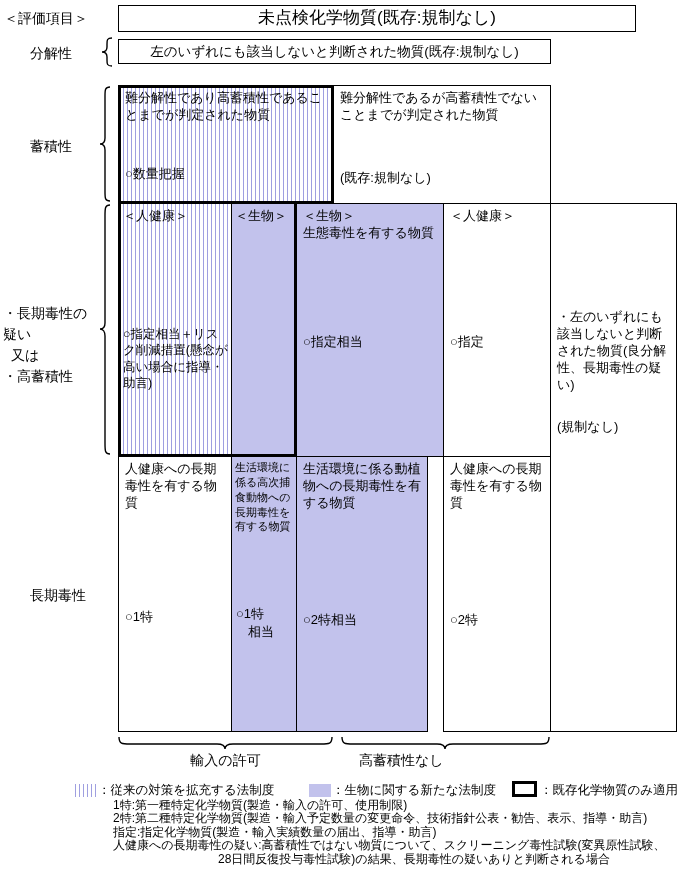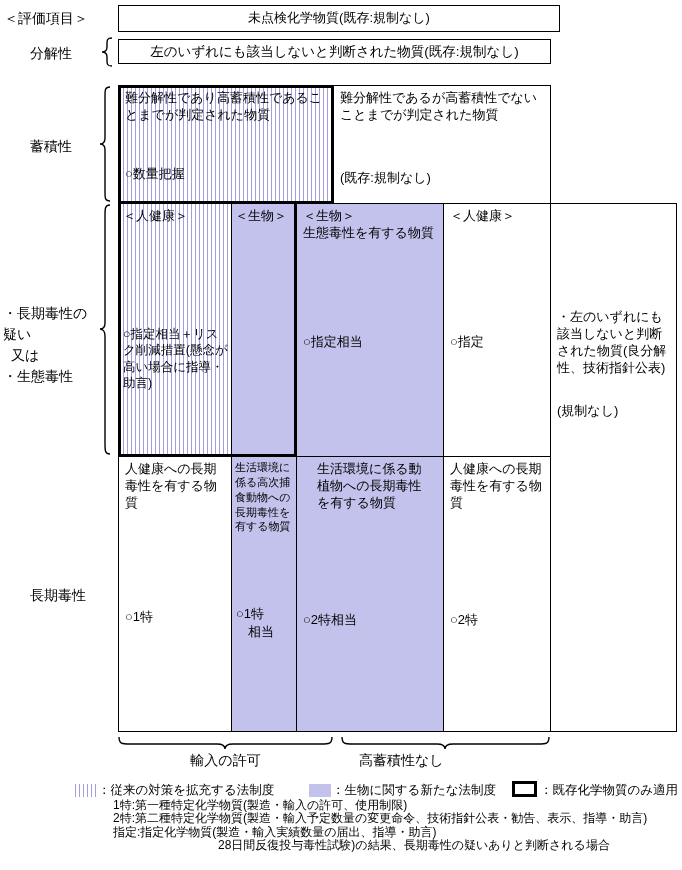--- a/index.html
+++ b/index.html
@@ -31,26 +31,26 @@
       <path d="M13,1 C8,1 8,4 8,10 L8,52 C8,56 6,58 3,58 C6,58 8,60 8,64 L8,106 C8,112 8,115 13,115" fill="none" stroke="#000" stroke-width="1.4"></path>
     </svg>
   <div class="sidelabel" style="left:30px;top:136px">蓄積性</div>
 
   <svg class="abs" style="left:97px;top:204px" width="16" height="251" viewBox="0 0 16 251">
       <path d="M13,1 C8,1 8,4 8,12 L8,119 C8,123 6,125 3,125 C6,125 8,128 8,132 L8,239 C8,247 8,250 13,250" fill="none" stroke="#000" stroke-width="1.4"></path>
     </svg>
   <div class="sidelabel" style="left:3px;top:303px;width:92px">
     <div>・長期毒性の疑い</div>
     <div style="padding-left:8px">又は</div>
-    <div>・生態毒性</div>
+    <div>・高蓄積性</div>
   </div>
 
   <div class="sidelabel" style="left:30px;top:585px">長期毒性</div>
 
-  <div class="cell center" style="left:118px;top:5px;width:442px;height:27px;font-size:13px">
+  <div class="cell center" style="left:118px;top:5px;width:518px;height:27px;font-size:17px">
     <span>未点検化学物質(既存:規制なし)</span>
   </div>
   <div class="cell center" style="left:118px;top:39px;width:433px;height:25px;font-size:13.5px">
     <span>左のいずれにも該当しないと判断された物質(既存:規制なし)</span>
   </div>
 
   <div class="cell hatch" style="left:118px;top:85px;width:216px;height:119px;padding:4px 6px">
     <div>難分解性であり高蓄積性であることまでが判定された物質</div>
     <div class="cellaction" style="left:6px;top:80px">○数量把握</div>
   </div>
@@ -70,36 +70,36 @@
     <div>＜生物＞</div>
     <div>生態毒性を有する物質</div>
     <div class="cellaction" style="left:6px;top:130px">○指定相当</div>
   </div>
   <div class="cell" style="left:443px;top:203px;width:108px;height:254px;padding:4px 6px">
     <div>＜人健康＞</div>
     <div class="cellaction" style="left:6px;top:130px">○指定</div>
   </div>
 
   <div class="cell" style="left:550px;top:203px;width:127px;height:529px;padding:105px 6px 0">
-    <div>・左のいずれにも該当しないと判断された物質(良分解性、技術指針公表)</div>
+    <div>・左のいずれにも該当しないと判断された物質(良分解性、長期毒性の疑い)</div>
     <div style="margin-top:26px">(規制なし)</div>
   </div>
 
   <div class="cell" style="left:118px;top:456px;width:114px;height:276px;padding:4px 6px">
     <div>人健康への長期毒性を有する物質</div>
     <div class="cellaction" style="left:6px;top:152px">○1特</div>
   </div>
   <div class="cell blue" style="left:231px;top:456px;width:66px;height:276px;padding:3px 3px;font-size:11px;line-height:1.35">
     <div>生活環境に係る高次捕食動物への長期毒性を有する物質</div>
     <div class="cellaction" style="left:4px;top:148px;font-size:13px">
       <div>○1特</div>
       <div style="padding-left:12px">相当</div>
     </div>
   </div>
-  <div class="cell blue" style="left:296px;top:456px;width:148px;height:276px;padding:4px 20px">
+  <div class="cell blue" style="left:296px;top:456px;width:132px;height:276px;padding:4px 6px">
     <div>生活環境に係る動植物への長期毒性を有する物質</div>
     <div class="cellaction" style="left:6px;top:155px">○2特相当</div>
   </div>
   <div class="cell" style="left:443px;top:456px;width:108px;height:276px;padding:4px 6px">
     <div>人健康への長期毒性を有する物質</div>
     <div class="cellaction" style="left:6px;top:155px">○2特</div>
   </div>
 
   <div class="thick" style="left:118px;top:85px;width:216px;height:119px"></div>
   <div class="thick" style="left:118px;top:201px;width:179px;height:256px"></div>
@@ -120,16 +120,17 @@
   <div class="abs blue" style="left:309px;top:784px;width:22px;height:13px"></div>
   <div class="abs" style="left:332px;top:782px;font-size:12.5px">：生物に関する新たな法制度</div>
 
   <div class="abs" style="left:512px;top:781px;width:25px;height:16px;border:3px solid #000;background:#fff"></div>
   <div class="abs" style="left:540px;top:782px;font-size:12.5px">：既存化学物質のみ適用</div>
 
   <div class="abs" style="left:113px;top:799px;font-size:12px;line-height:13.4px;white-space:nowrap">
     <div>1特:第一種特定化学物質(製造・輸入の許可、使用制限)</div>
     <div>2特:第二種特定化学物質(製造・輸入予定数量の変更命令、技術指針公表・勧告、表示、指導・助言)</div>
     <div>指定:指定化学物質(製造・輸入実績数量の届出、指導・助言)</div>
+    <div>人健康への長期毒性の疑い:高蓄積性ではない物質について、スクリーニング毒性試験(変異原性試験、</div>
     <div style="padding-left:105px">28日間反復投与毒性試験)の結果、長期毒性の疑いありと判断される場合</div>
   </div>
 
 </div>
 
 </body></html>

